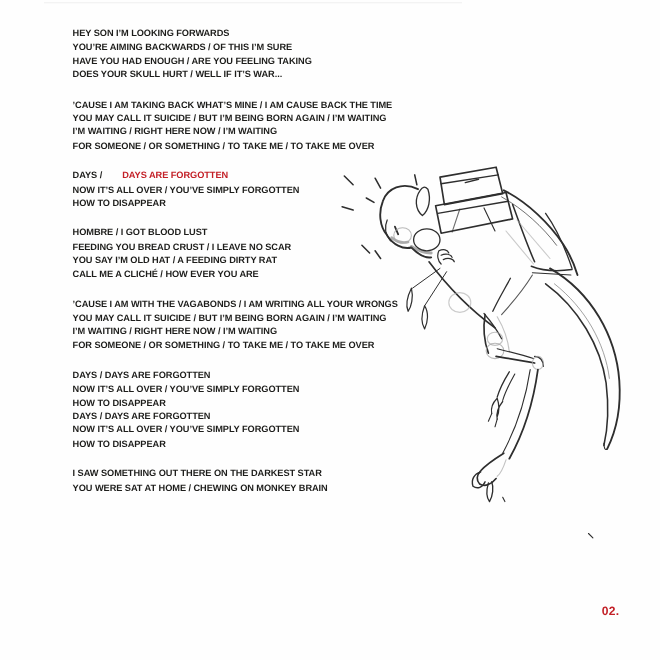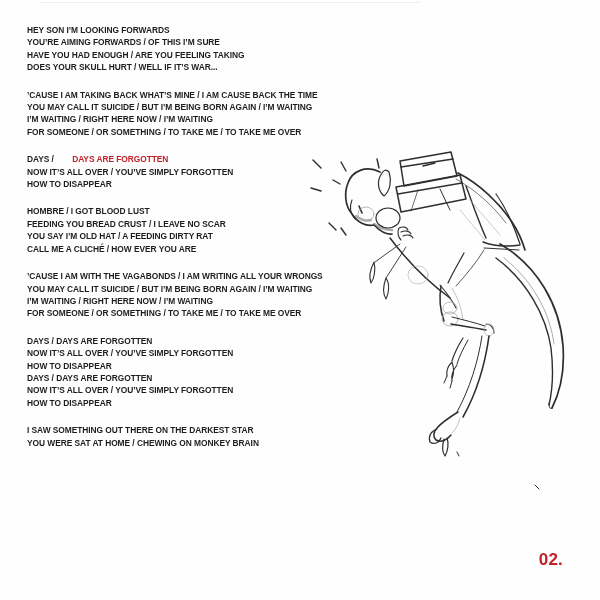--- a/index.html
+++ b/index.html
@@ -27,53 +27,54 @@
   .stanza{
     margin:0 0 15px 0;
   }
   .lyric-line{
     font-size:8.4px;
     font-weight:700;
     line-height:12.4px;
     letter-spacing:-0.05px;
     color:#1d1d1b;
     white-space:nowrap;
+    margin-left:39px;
   }
   .lyric-line .seg-red{
     color:#c32027;
     padding-left:16px;
   }
   .sketch{
     position:absolute;
     left:300px;
     top:140px;
     width:300px;
     height:360px;
   }
   .page-number{
     position:absolute;
     right:37px;
     top:550px;
-    font-size:17px;
+    font-size:11px;
     font-weight:700;
     letter-spacing:0.2px;
     color:#c32027;
   }
 </style>
 </head>
 <body>
 
 <div class="page">
 
   <div class="edge-line"></div>
 
   <div class="lyrics" id="lyrics">
       <div class="stanza">
         <div class="lyric-line"><span>HEY SON I’M LOOKING FORWARDS</span></div>
-        <div class="lyric-line"><span>YOU’RE AIMING FORWARDS / OF THIS I’M SURE</span></div>
+        <div class="lyric-line"><span>YOU’RE AIMING BACKWARDS / OF THIS I’M SURE</span></div>
         <div class="lyric-line"><span>HAVE YOU HAD ENOUGH / ARE YOU FEELING TAKING</span></div>
         <div class="lyric-line"><span>DOES YOUR SKULL HURT / WELL IF IT’S WAR...</span></div>
       </div>
       <div class="stanza">
         <div class="lyric-line"><span>’CAUSE I AM TAKING BACK WHAT’S MINE / I AM CAUSE BACK THE TIME</span></div>
         <div class="lyric-line"><span>YOU MAY CALL IT SUICIDE / BUT I’M BEING BORN AGAIN / I’M WAITING</span></div>
         <div class="lyric-line"><span>I’M WAITING / RIGHT HERE NOW / I’M WAITING</span></div>
         <div class="lyric-line"><span>FOR SOMEONE / OR SOMETHING / TO TAKE ME / TO TAKE ME OVER</span></div>
       </div>
       <div class="stanza">

